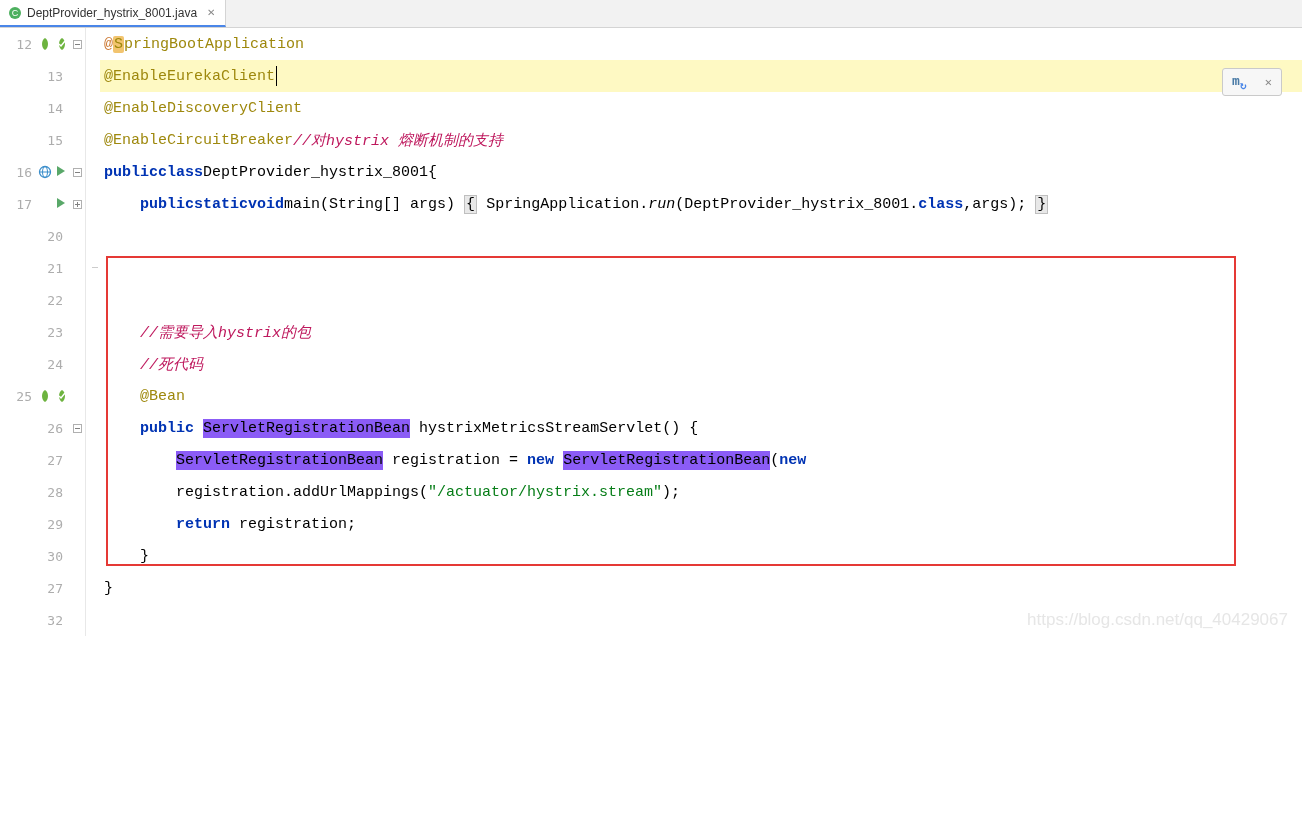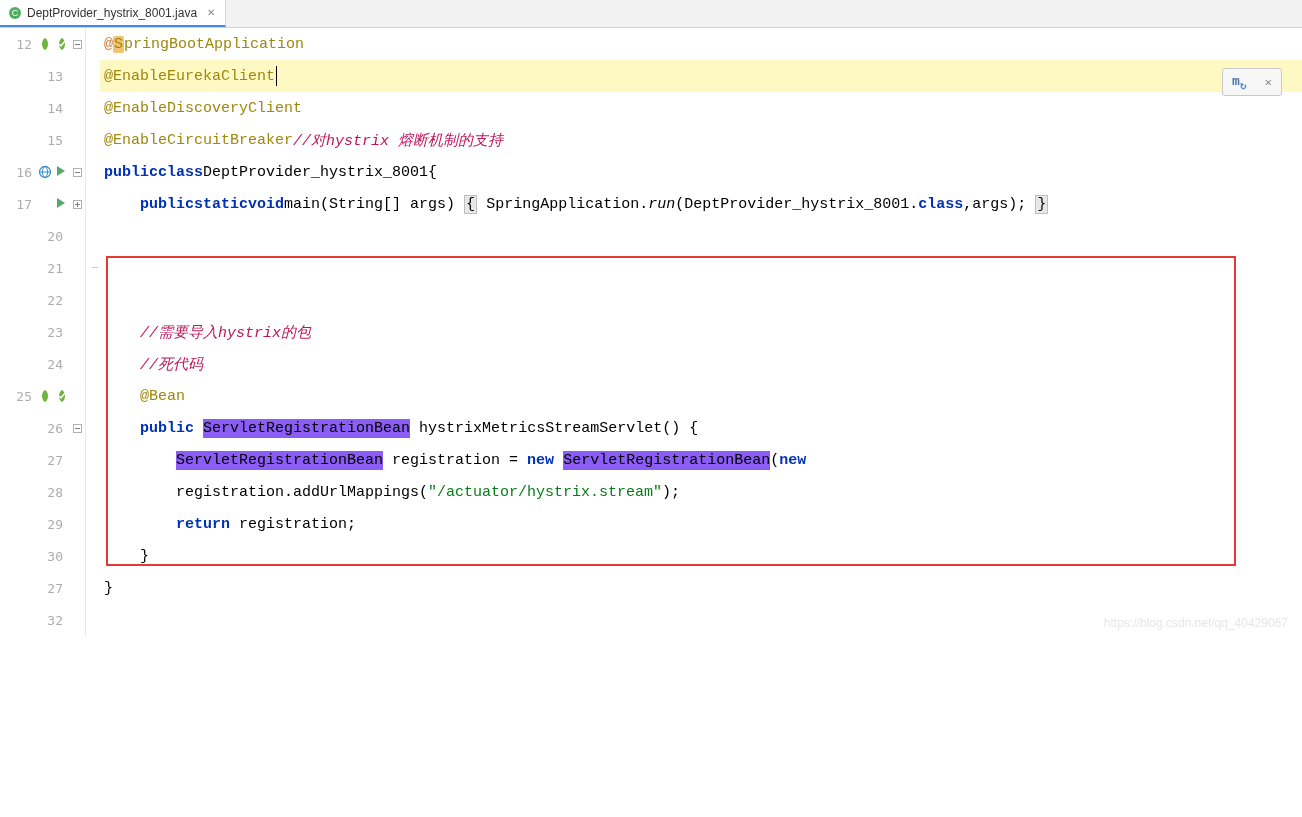--- a/index.html
+++ b/index.html
@@ -164,21 +164,21 @@
     .floating-panel .fp-close {
       color: #888;
       font-size: 12px;
     }
     .watermark {
       position: absolute;
       bottom: 6px;
       right: 14px;
       color: #e6e6e6;
       font-family: "Segoe UI", sans-serif;
-      font-size: 12px;
+      font-size: 17px;
       pointer-events: none;
     }
     .thin-sep {
       position: absolute;
       left: -8px;
       top: 15px;
       width: 6px;
       height: 1px;
       background: #ccc;
     }

